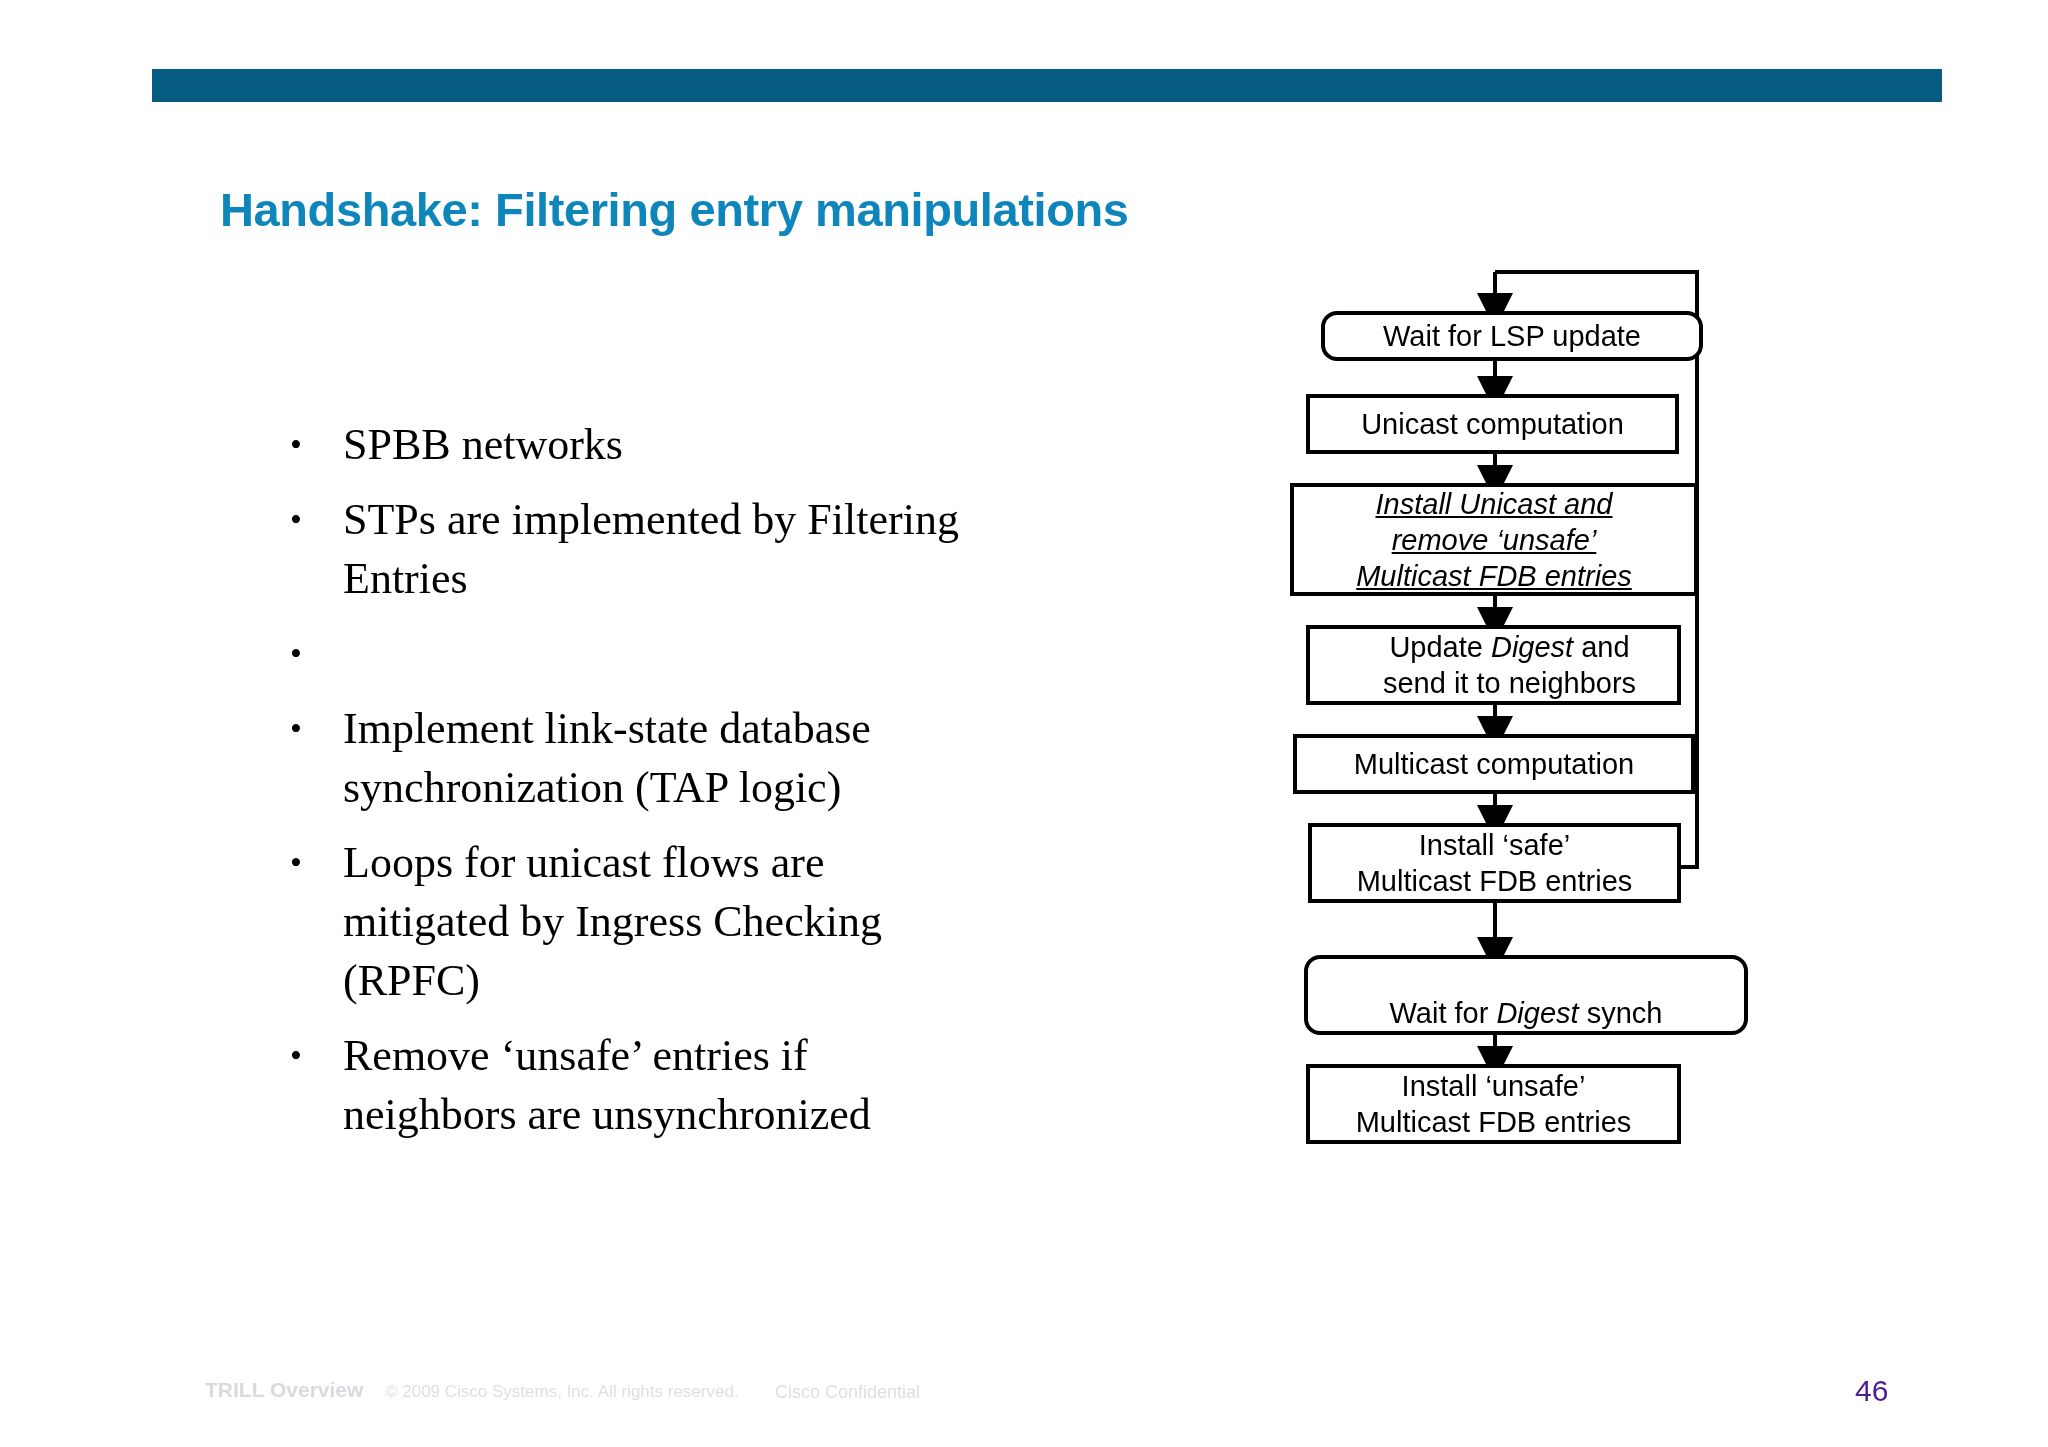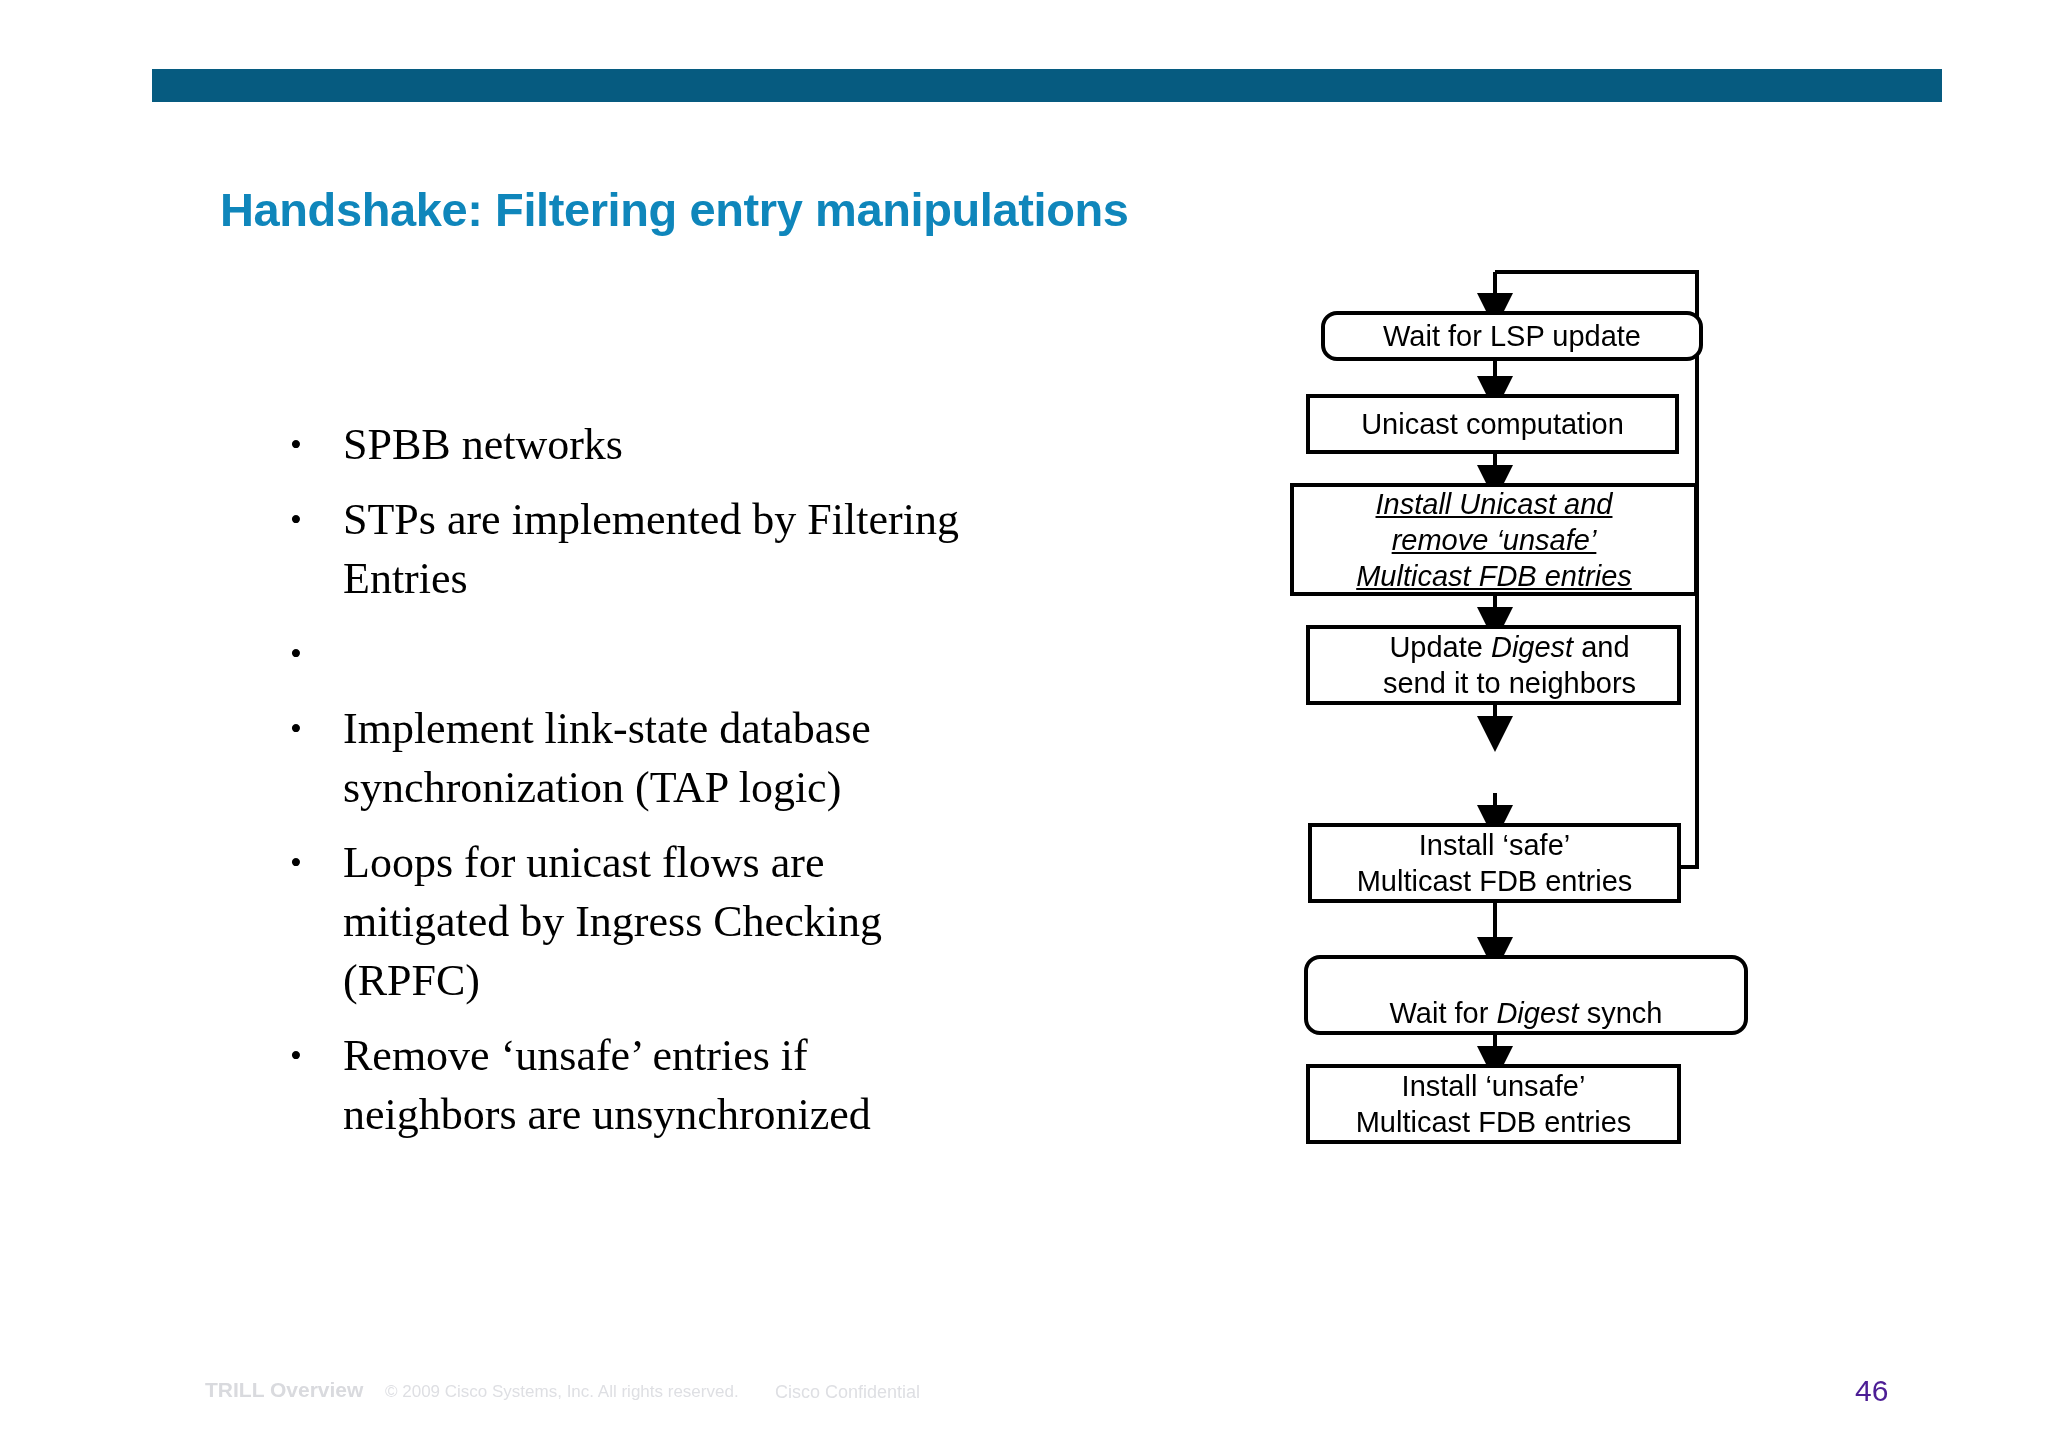--- a/index.html
+++ b/index.html
@@ -232,20 +232,23 @@
     <span class="fc-line ital-underline">Install Unicast and</span>
     <span class="fc-line ital-underline">remove ‘unsafe’</span>
     <span class="fc-line ital-underline">Multicast FDB entries</span>
   </div>
 
   <div class="fc-box" style="left:16px; top:370px; width:375px; height:80px;padding-left:32px;">
     <span class="fc-line"><span>Update </span><span class="ital">Digest</span><span> and</span></span>
     <span class="fc-line">send it to neighbors</span>
   </div>
 
+  <div class="fc-box" style="left:3px; top:479px; width:402px; height:60px;">
+    <span class="fc-line">Multicast computation</span>
+  </div>
 
   <div class="fc-box" style="left:18px; top:568px; width:373px; height:80px;">
     <span class="fc-line">Install ‘safe’</span>
     <span class="fc-line">Multicast FDB entries</span>
   </div>
 
   <div class="fc-box rounded" style="left:14px; top:700px; width:444px; height:80px;justify-content:flex-end;">
     <span class="fc-line"><span>Wait for </span><span class="ital">Digest</span><span> synch</span></span>
   </div>
 

